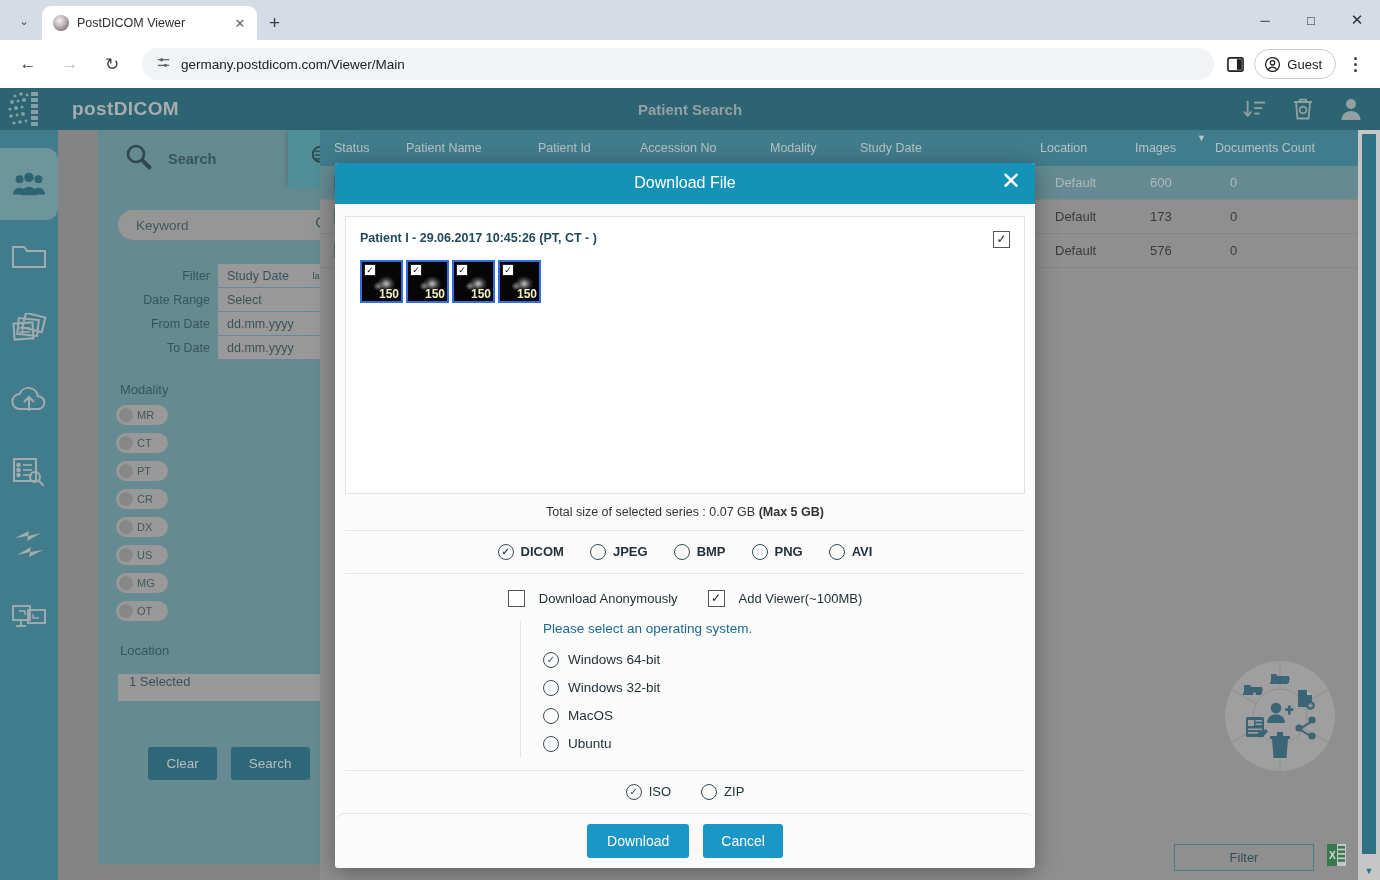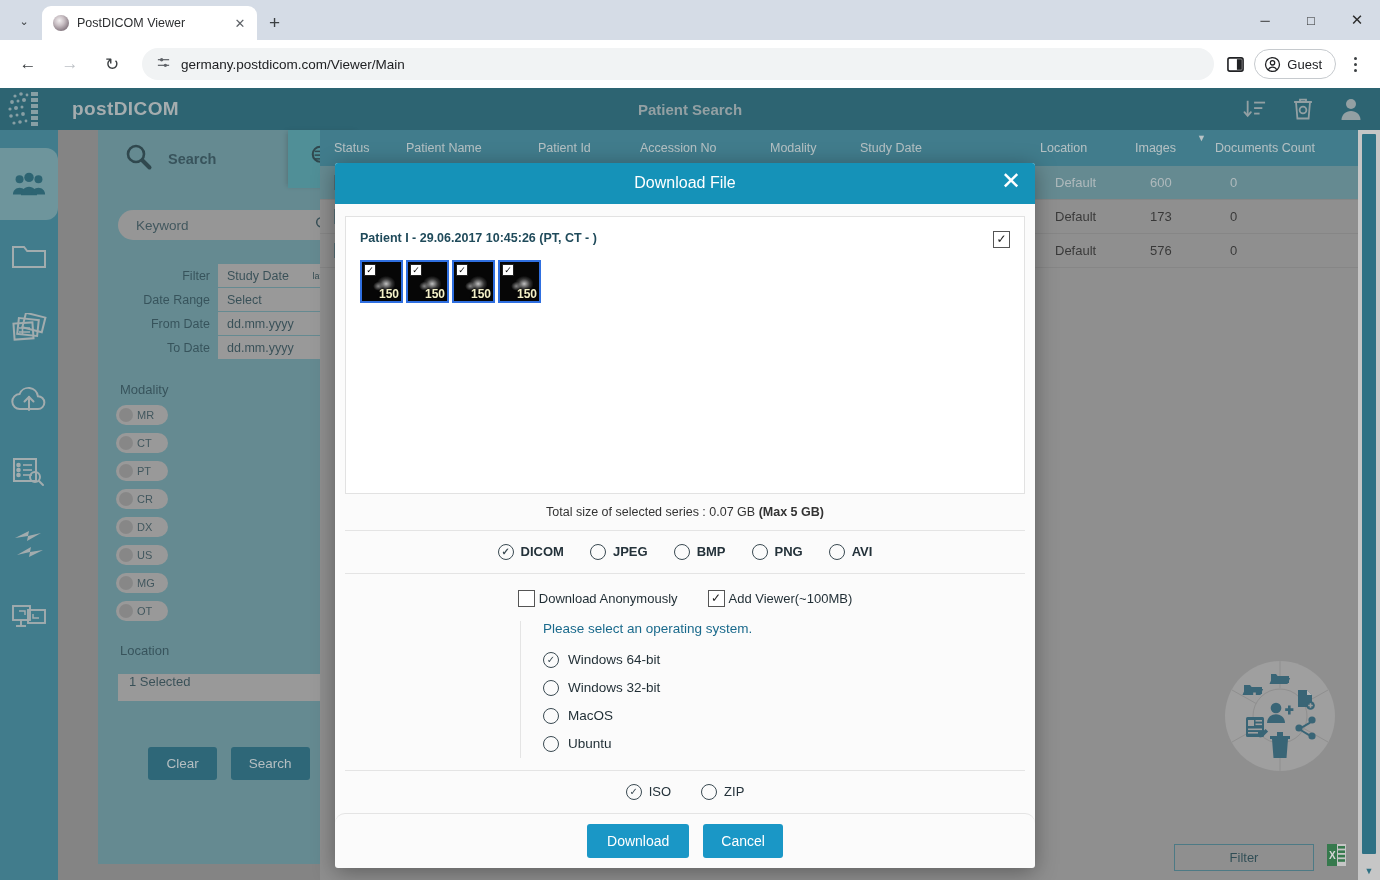--- a/index.html
+++ b/index.html
@@ -182,21 +182,21 @@
 
   .totalsize { text-align:center; font-size:12.5px; color:#333; padding:11px 0 11px 0; border-bottom:1px solid #e4e4e4; }
   .totalsize b { font-weight:bold; }
 
   .fmt-row { display:flex; align-items:center; justify-content:center; gap:26px; padding:13px 0; border-bottom:1px solid #e4e4e4; }
   .radio { display:flex; align-items:center; gap:7px; font-size:13px; color:#24323a; font-weight:bold; }
   .rc { width:16px; height:16px; border:1.7px solid #3a4a52; border-radius:50%; display:flex; align-items:center; justify-content:center;
         font-size:10px; color:#3a4a52; line-height:1; flex:none; }
 
   .opts-row { display:flex; align-items:center; justify-content:center; gap:30px; padding:16px 0 0 0; }
-  .check { display:flex; align-items:center; gap:4px; font-size:13px; color:#1f2d34; }
+  .check { display:flex; align-items:center; gap:14px; font-size:13px; color:#1f2d34; }
 
   .os-block { display:flex; justify-content:center; padding:14px 0 0 0; }
   .os-inner { width:330px; border-left:1px solid #e4e4e4; padding-left:22px; }
   .os-title { font-size:13.5px; color:#1a6a8c; padding-bottom:10px; }
   .os-item { display:flex; align-items:center; gap:9px; font-size:13.5px; color:#1f2d34; padding:6px 0; }
 
   .pack-row { display:flex; align-items:center; justify-content:center; gap:30px; padding:13px 0;
               border-top:1px solid #e4e4e4; margin-top:12px; }
   .pack-row .radio { font-weight:normal; font-size:13px; }
 

